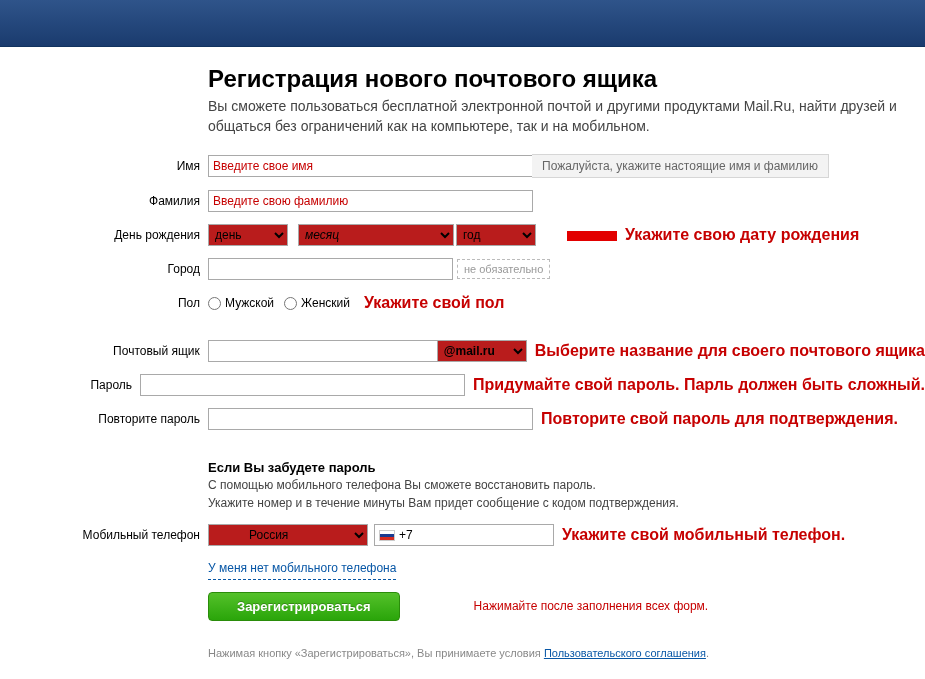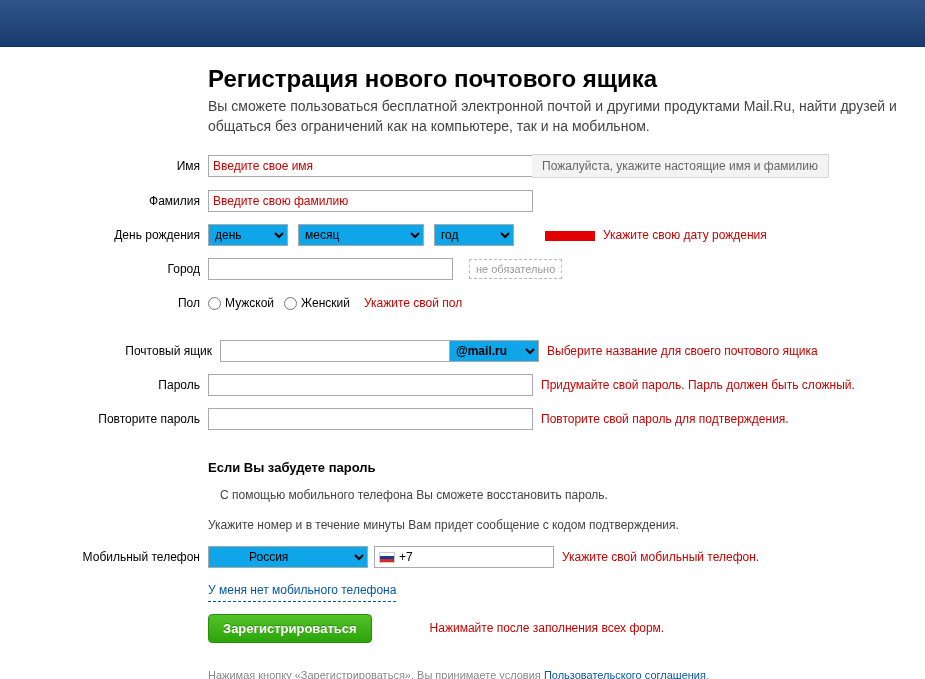--- a/index.html
+++ b/index.html
@@ -10,48 +10,48 @@
     h2.heading { font-size:24px; margin:0 0 4px 0; }
     .sub { font-size:14px; color:#444; line-height:1.4; margin:0 0 18px 0; }
     .row { display:flex; align-items:center; margin-bottom:12px; position:relative; }
     .lbl { width:200px; text-align:right; padding-right:8px; font-size:12px; color:#000; line-height:22px; }
     .ctl { display:flex; flex-direction:column; }
     .ctl-inner { display:flex; align-items:center; }
     input[type=text], input[type=password] { border:1px solid #a9a9a9; height:20px; padding:0 4px; font-size:12px; line-height:20px; }
     .inp-name { width:315px; }
     .err { color:#c60101; }
     .err-ph::placeholder { color:#c60101; opacity:1; }
-    .note { font-size:12px; color:#c60101; margin-left:8px; white-space:nowrap; line-height:22px; }
+    .note { font-size:16px; color:#c60101; margin-left:8px; white-space:nowrap; line-height:22px;font-weight:bold; }
     .tip { display:inline-block; background:#f3f3f3; border:1px solid #d6d6d6; border-left:none; font-size:12px; color:#666; padding:4px 10px; line-height:14px; margin-left:-1px; }
-    select { border:1px solid #a9a9a9; background:#0ea5e9; height:22px; font-size:12px; padding:0 2px; }
+    select { border:1px solid #a9a9a9; background:#b91c1c; height:22px; font-size:12px; padding:0 2px; }
     .sel-day { width:80px; margin-right:10px; }
-    .sel-month { width:126px; margin-right:10px; }
+    .sel-month { width:156px; margin-right:2px;font-style:italic; }
     .sel-year { width:80px; }
     .arrow { display:inline-block; width:75px; height:22px; position:relative; margin:0 8px 0 6px; }
     .arrow:before { content:""; position:absolute; top:7px; left:0; width:50px; height:10px; background:#e20000; }
     .arrow:after { content:""; position:absolute; top:-2px; left:50px; border:14px solid transparent; border-right-color:#e20000; border-left:0; transform:scaleX(-1); }
     .arrow.flip:before { left:25px; }
     .arrow.flip:after { left:0; border-right:0; border-left-color:#e20000; border-left-width:25px; transform:none; }
     .city-in { width:235px; }
-    .opt-badge { display:inline-block; border:1px dashed #bbb; color:#999; font-size:11px; padding:2px 6px; margin-left:16px; line-height:14px; }
+    .opt-badge { display:inline-block; border:1px dashed #bbb; color:#999; font-size:11px; padding:2px 6px; margin-left:4px; line-height:14px; }
     .radio-lbl { font-size:12px; margin-right:10px; display:inline-flex; align-items:center; line-height:22px; }
     .radio-lbl input { margin:0 4px 0 0; }
     .section-h { font-weight:bold; font-size:13px; margin:0 0 2px 0; }
     .section-sub { font-size:12px; color:#444; line-height:1.45; }
     .mailbox-in { width:220px; }
     .domain-sel { height:22px; width:90px; margin-left:-1px; font-weight:bold; font-size:12px; }
     .pwd-in { width:315px; }
     .country-sel { width:160px;padding-left:36px; }
     .phone-in { width:150px; margin-left:6px; }
     .phone-in::placeholder{ color:#333; opacity:1; }
     .flagbox { display:inline-flex; align-items:center; }
     .ru-flag { display:inline-block; width:16px; height:11px; margin-right:4px; background:linear-gradient(to bottom,#fff 0 33%, #1a3b8f 33% 66%, #d52b1e 66% 100%); border:1px solid #ccc; box-sizing:border-box; }
     .dashed-link { color:#0857a6; font-size:12px; text-decoration:none; border-bottom:1px dashed #0857a6; padding-bottom:1px; line-height:20px; display:inline-block; }
-    .reg-btn { display:inline-block; background:linear-gradient(to bottom,#54c12a,#2aa50a); color:#fff; font-weight:bold; font-size:13px; border:1px solid #2a8c0a; border-radius:4px; padding:6px 14px; text-shadow:0 -1px 0 rgba(0,0,0,.25); cursor:pointer; }
-    .reg-note { font-size:12px; color:#c60101; margin-left:10px;padding-left:48px; }
+    .reg-btn { display:inline-block; background:linear-gradient(to bottom,#54c12a,#2aa50a); color:#fff; font-weight:bold; font-size:13px; border:1px solid #2a8c0a; border-radius:4px; padding:6px 28px; text-shadow:0 -1px 0 rgba(0,0,0,.25); cursor:pointer; }
+    .reg-note { font-size:12px; color:#c60101; margin-left:26px;padding-left:48px; }
     .agree { font-size:11px; color:#888; margin-top:14px; }
     .agree a { color:#0857a6; text-decoration:underline; }
     .gap-top { margin-top:26px;padding-left:12px; }
     .section-block { margin-top:30px; margin-bottom:12px; }
   </style>
 </head>
 <body>
 
 <div class="topbar"></div>
 
@@ -144,21 +144,21 @@
     <div class="ctl">
       <div class="ctl-inner">
         <input type="password" class="pwd-in" style="">
         <span class="note">Повторите свой пароль для подтверждения.</span>
       </div>
     </div>
   </div>
 
   <div class="block section-block">
     <p class="section-h">Если Вы забудете пароль</p>
-    <p class="section-sub" style="margin:12px">С помощью мобильного телефона Вы сможете восстановить пароль.</p>
+    <p class="section-sub" style="margin:0">С помощью мобильного телефона Вы сможете восстановить пароль.</p>
     <p class="section-sub" style="margin:0 0 10px 0">Укажите номер и в течение минуты Вам придет сообщение с кодом подтверждения.</p>
   </div>
 
   <div class="row">
     <div class="lbl">Мобильный телефон</div>
     <div class="ctl">
       <div class="ctl-inner">
         <select class="country-sel"><option>Россия</option></select>
         <span class="flagbox" style="position:relative">
           <input type="text" class="phone-in" style="padding-left: 24px;" value="+7">

